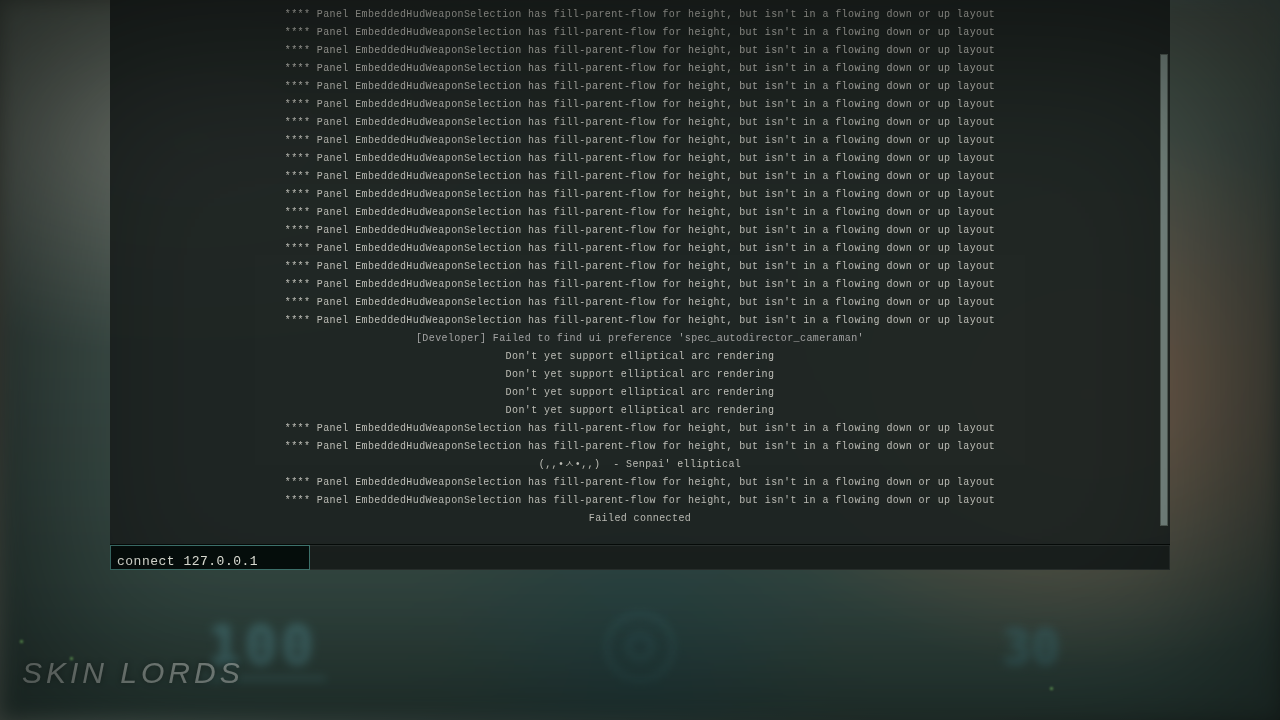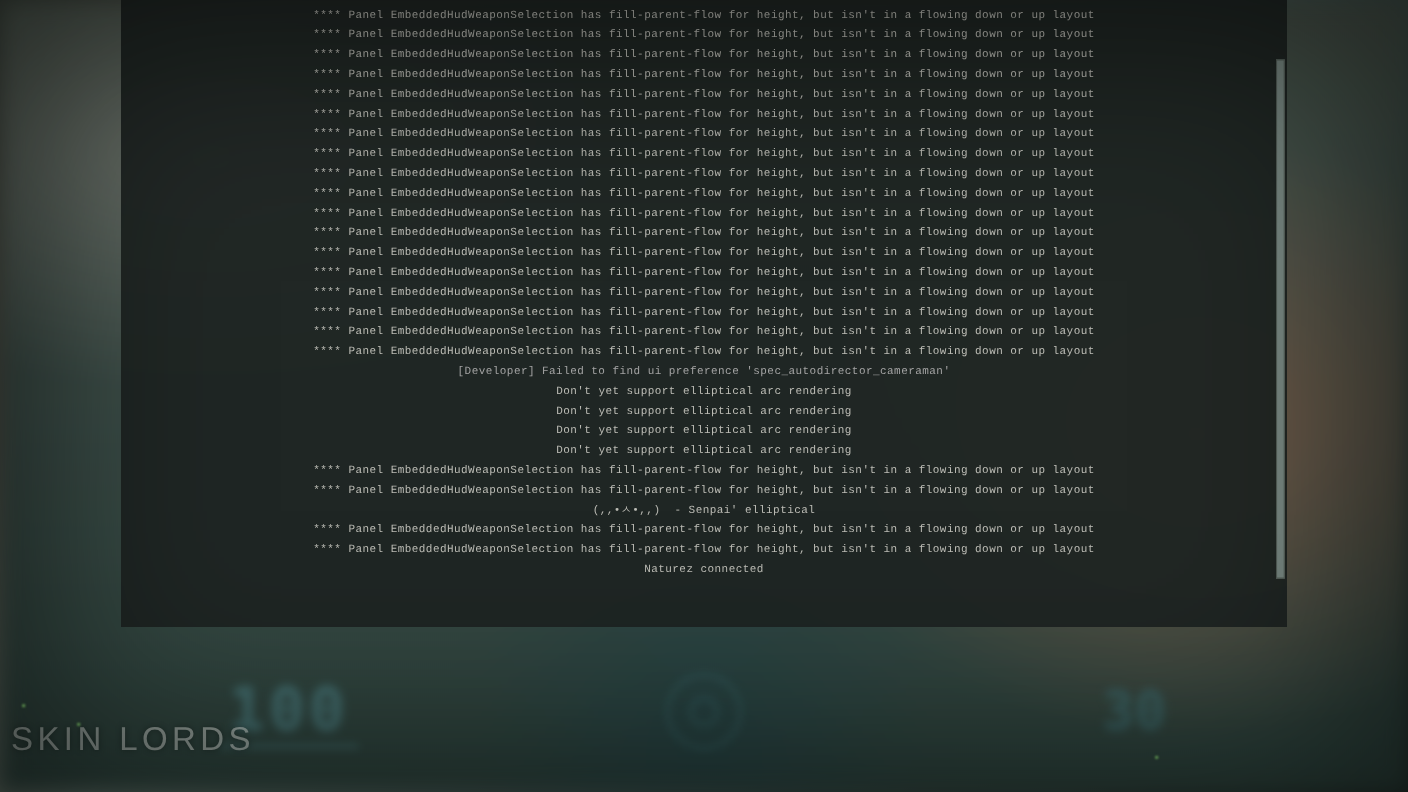--- a/index.html
+++ b/index.html
@@ -22,22 +22,22 @@
     .dim { position:absolute; inset:0; background:rgba(10,20,18,0.25); }
     
     .hud { position:absolute; bottom:40px; left:0; right:0; display:flex; align-items:center; filter:blur(4px); opacity:0.7; }
     .hud-health { color:#4c7f82; font-size:54px; font-weight:bold; letter-spacing:4px; margin-left:200px;
       text-shadow:0 0 8px rgba(76,127,130,0.6); border-bottom:3px solid #4c7f82; padding:0 8px; }
     .hud-center { position:absolute; left:50%; transform:translateX(-50%); width:70px; height:70px;
       border:4px solid #3d6b6e; border-radius:50%; opacity:0.6; display:flex; align-items:center; justify-content:center; }
     .hud-center::after { content:''; width:20px; height:20px; border:4px solid #3d6b6e; border-radius:50%; }
     .hud-ammo { color:#3d6b6e; font-size:48px; font-weight:bold; margin-left:auto; margin-right:220px;
       text-shadow:0 0 8px rgba(61,107,110,0.6); }
-    .watermark { position:absolute; bottom:30px; left:10px; color:rgba(230,235,230,0.55);
-      font-family:sans-serif; font-weight:300; font-size:30px; letter-spacing:4px;
+    .watermark { position:absolute; bottom:30px; left:22px; color:rgba(230,235,230,0.55);
+      font-family:sans-serif; font-style:italic; font-weight:300; font-size:30px; letter-spacing:4px;
       text-shadow:0 0 6px rgba(0,0,0,0.4); filter:blur(0.6px); }
     
     .console { position:absolute; left:110px; right:110px; top:0; bottom:150px;
       background:rgba(30,36,34,0.94); display:flex; flex-direction:column; }
     .console-log { flex:1 1 auto; overflow:hidden; padding:6px 8px 6px 8px;
       font-size:10px; line-height:18px; color:#bdbdb6;text-align:center; }
     .console-log .line { white-space:pre; font-family:'Consolas','Courier New',monospace; letter-spacing:0.4px; }
     .line.yellow { color:#a3a3a3; }
     .console-scrollbar { position:absolute; top:54px; right:2px; width:8px; height:472px;
       background:#7a8a84; border:1px solid #556059; }
@@ -89,22 +89,28 @@
       <div class="line yellow">[Developer] Failed to find ui preference 'spec_autodirector_cameraman'</div>
       <div class="line">Don't yet support elliptical arc rendering</div>
       <div class="line">Don't yet support elliptical arc rendering</div>
       <div class="line">Don't yet support elliptical arc rendering</div>
       <div class="line">Don't yet support elliptical arc rendering</div>
       <div class="line">**** Panel EmbeddedHudWeaponSelection has fill-parent-flow for height, but isn't in a flowing down or up layout</div>
       <div class="line">**** Panel EmbeddedHudWeaponSelection has fill-parent-flow for height, but isn't in a flowing down or up layout</div>
       <div class="line">(,,•ㅅ•,,)  - Senpai' elliptical</div>
       <div class="line">**** Panel EmbeddedHudWeaponSelection has fill-parent-flow for height, but isn't in a flowing down or up layout</div>
       <div class="line">**** Panel EmbeddedHudWeaponSelection has fill-parent-flow for height, but isn't in a flowing down or up layout</div>
-      <div class="line">Naturez connected</div>
+      <div class="line">Failed connected</div>
     </div>
   <div class="console-scrollbar"></div>
   <div class="console-gap"></div>
+  <div class="console-input-row">
+    <div class="console-input-cell">
+      <input class="console-input" value="connect 127.0.0.1" style="">
+    </div>
+    <div class="console-dropdown"></div>
+  </div>
 </div>
 
 <div class="vignette"></div>
 <div class="part" style="left:70px; bottom:60px;"></div>
 <div class="part" style="left:1050px; bottom:30px;"></div>
 <div class="part" style="left:20px; top:640px;"></div>
 
 </body></html>

